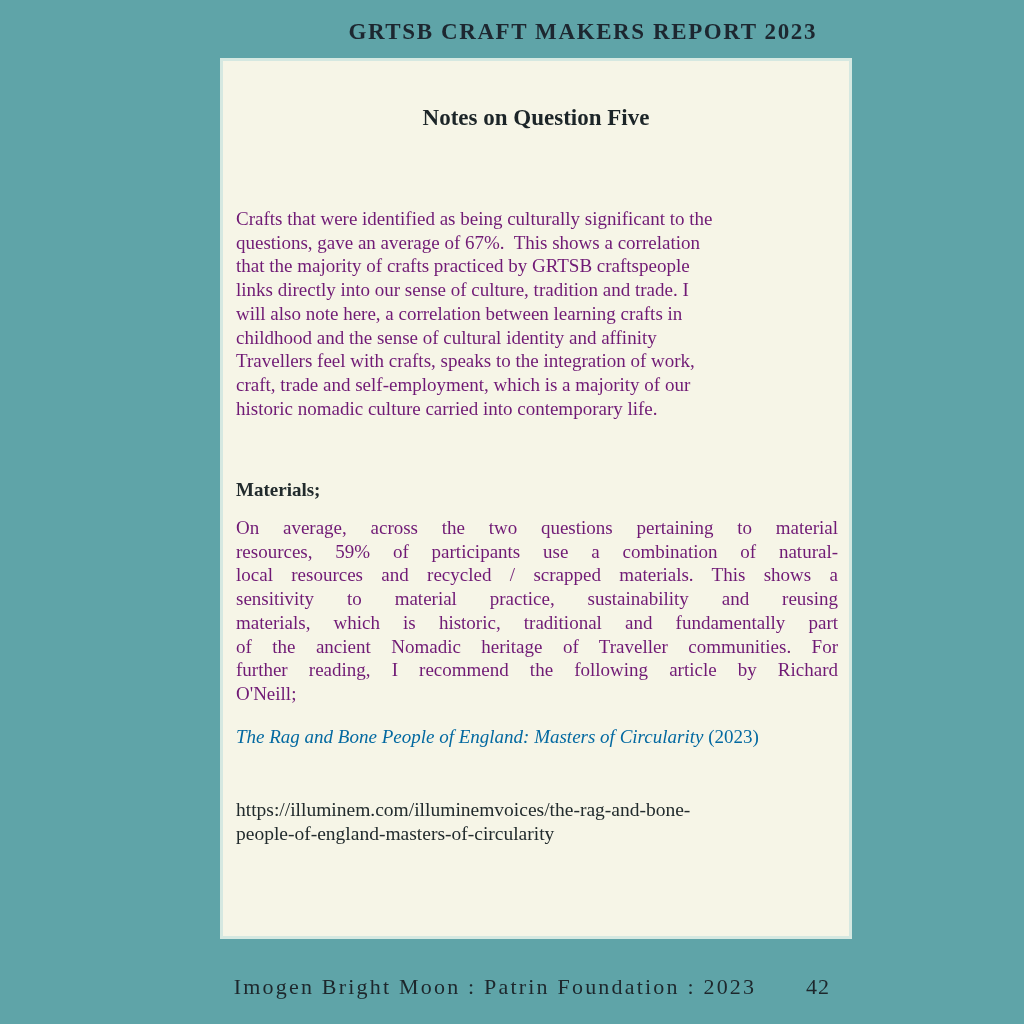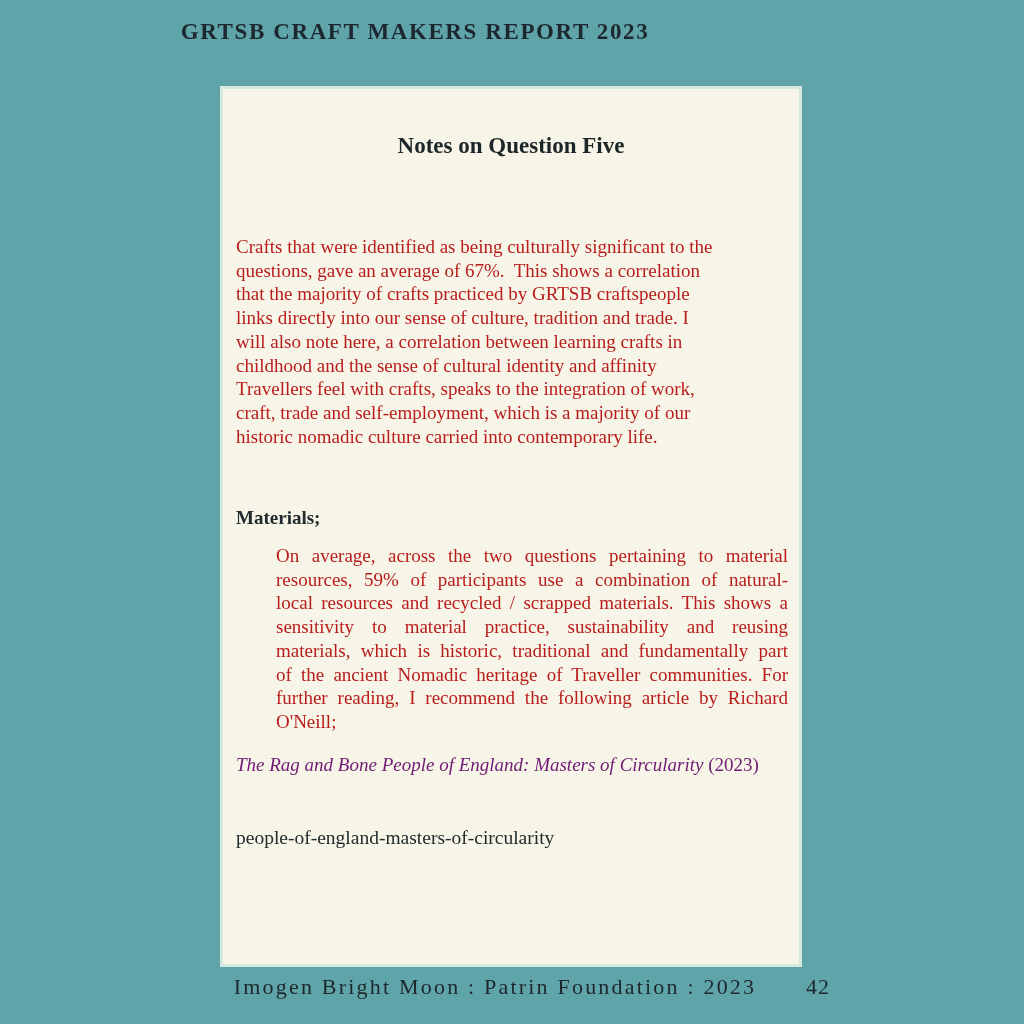--- a/index.html
+++ b/index.html
@@ -4,65 +4,65 @@
 <style>
   html, body { margin: 0; padding: 0; }
   body {
     width: 1024px; height: 1024px;
     background: #5fa4a8;
     position: relative;
     font-family: "Liberation Serif", "DejaVu Serif", serif;
     overflow: hidden;
   }
   .header-title {
-    position: absolute; top: 19px; left: 7px; width: 816px;
-    text-align: center;
+    position: absolute; top: 19px; left: 1px; width: 816px;
+    text-align: right;
     font-size: 23px; font-weight: bold;
     letter-spacing: 1.6px;
     color: #1d2730;
   }
   .card {
-    position: absolute; left: 220px; top: 86px;
-    width: 582px; height: 881px;
+    position: absolute; left: 220px; top: 58px;
+    width: 632px; height: 881px;
     box-sizing: border-box;
     background: #f6f5e7;
     border: 3px solid #d5e8e1;
     text-decoration: underline;
   }
   .card > div { position: absolute; left: 13px; right: 11px; }
   .card-title {
     top: 44px; left: 0 !important; right: 0 !important;
     text-align: center;
     font-size: 23px; font-weight: bold;
     color: #1c2528;
   }
   .para {
     font-size: 19px;
     line-height: 23.7px;
-    color: #b91c1c;
+    color: #701a75;
   }
   .para .tline { white-space: pre-wrap; }
   .para.justified .tline {
     text-align: justify;
     text-align-last: justify;
     white-space: normal;
   }
   .para.justified .tline:last-child { text-align-last: left; }
   #para1 { top: 146px; }
   .materials-heading {
     top: 406px;
     font-size: 19px; font-weight: bold;
     color: #222b2d;
     margin-top: 12px;
   }
-  #para2 { top: 455px; margin-left: 40px; }
+  #para2 { top: 455px; }
   .citation {
     top: 665px;
     font-size: 19px;
-    color: #701a75;
+    color: #0369a1;
   }
   .citation .cit-title { font-style: italic; }
   .citation .cit-year { font-style: normal; }
   .url-block {
     top: 737px;
     font-size: 19.5px;
     line-height: 23.7px;
     color: #222b2d;
     cursor: pointer;
   }
@@ -113,20 +113,21 @@
       <div class="tline">of the ancient Nomadic heritage of Traveller communities. For</div>
       <div class="tline">further reading, I  recommend the following article by Richard</div>
       <div class="tline">O'Neill;</div>
     </div>
 
   <div class="citation">
     <span class="cit-title">The Rag and Bone People of England: Masters of Circularity</span><span class="cit-year"> (2023)</span>
   </div>
 
   <div class="url-block">
+      <div class="tline">https://illuminem.com/illuminemvoices/the-rag-and-bone-</div>
       <div class="tline">people-of-england-masters-of-circularity</div>
     </div>
 
 </div>
 
 <div class="footer-credit">Imogen Bright Moon : Patrin Foundation : 2023</div>
 
 <div class="page-number">42</div>
 
 </body></html>

